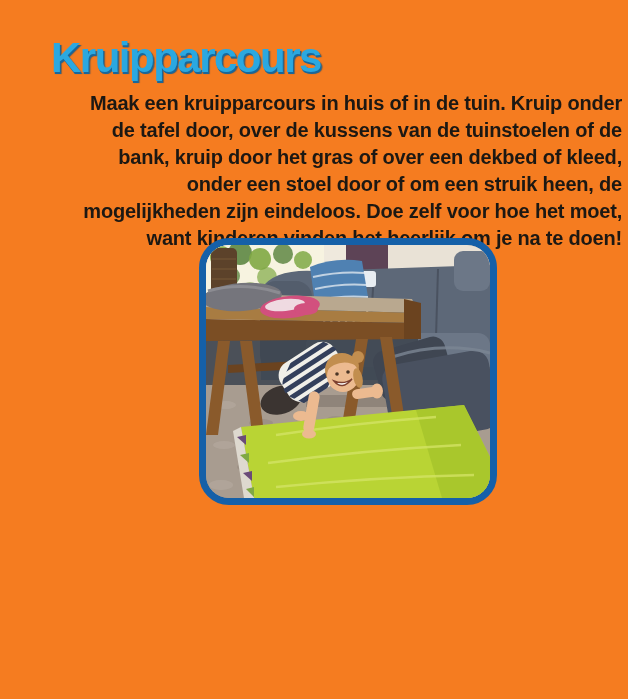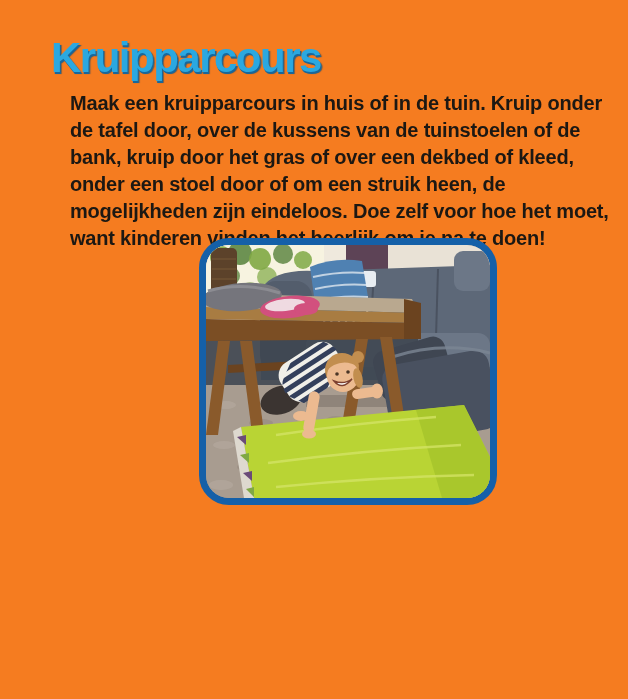--- a/index.html
+++ b/index.html
@@ -45,21 +45,21 @@
     border: 7px solid #1560A8;
     border-radius: 30px;
     overflow: hidden;
     background: #A89C90;
   }
   .photo-frame svg { display: block; width: 100%; height: 100%; }
 </style>
 </head>
 <body>
 
-<div class="page" style="background: rgb(245, 124, 32);">
+<div class="page" style="background: rgb(245, 124, 32); text-align: right;">
 
   <h1 class="page-title" style="color: rgb(43, 168, 224);">Kruipparcours</h1>
 
   <p class="body-paragraph" style="color: rgb(28, 24, 19);">Maak een kruipparcours in huis of in de tuin. Kruip onder de tafel door, over de kussens van de tuinstoelen of de bank, kruip door het gras of over een dekbed of kleed, onder een stoel door of om een struik heen, de mogelijkheden zijn eindeloos. Doe zelf voor hoe het moet, want kinderen vinden het heerlijk om je na te doen!</p>
 
   <figure class="photo-frame" aria-label="Meisje in gestreept shirt kruipt onder een houten salontafel door in de woonkamer, met een limegroen matje op het vloerkleed" style="border-color: rgb(21, 96, 168);">
     <svg viewBox="0 0 284 253" preserveAspectRatio="none" role="img">
       <defs>
         <clipPath id="torsoClip">
           <rect x="74" y="106" width="64" height="44" rx="15" transform="rotate(-33 104 128)"></rect>

